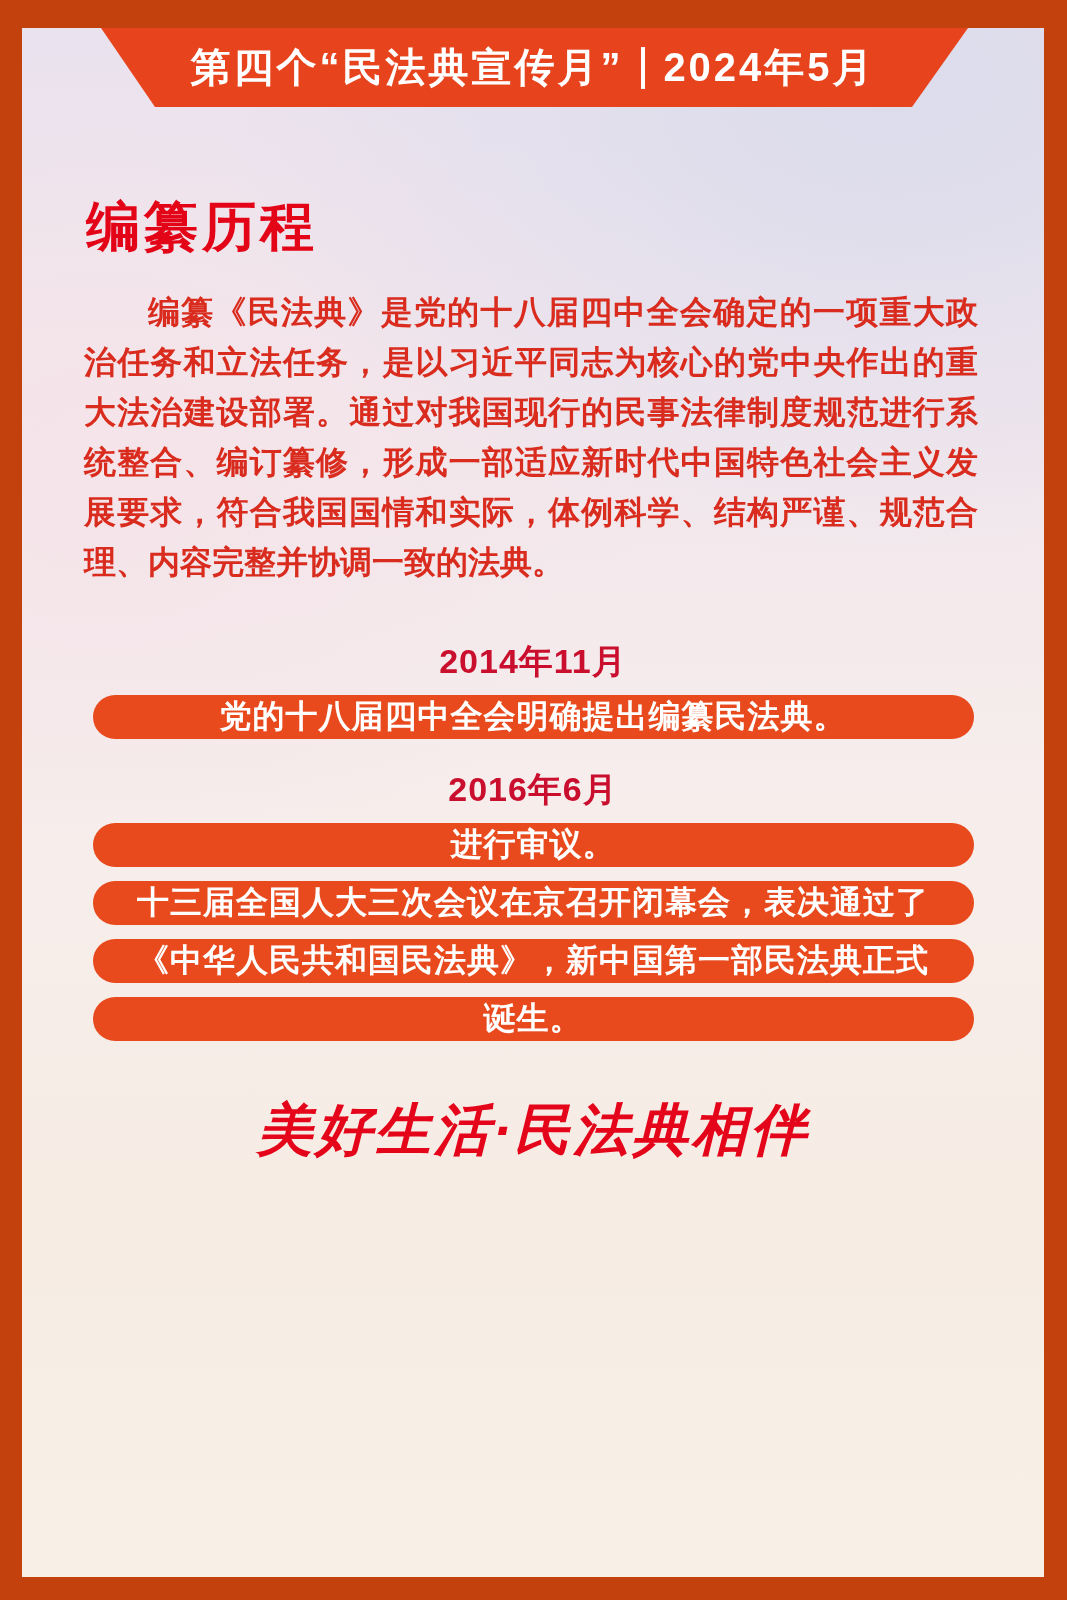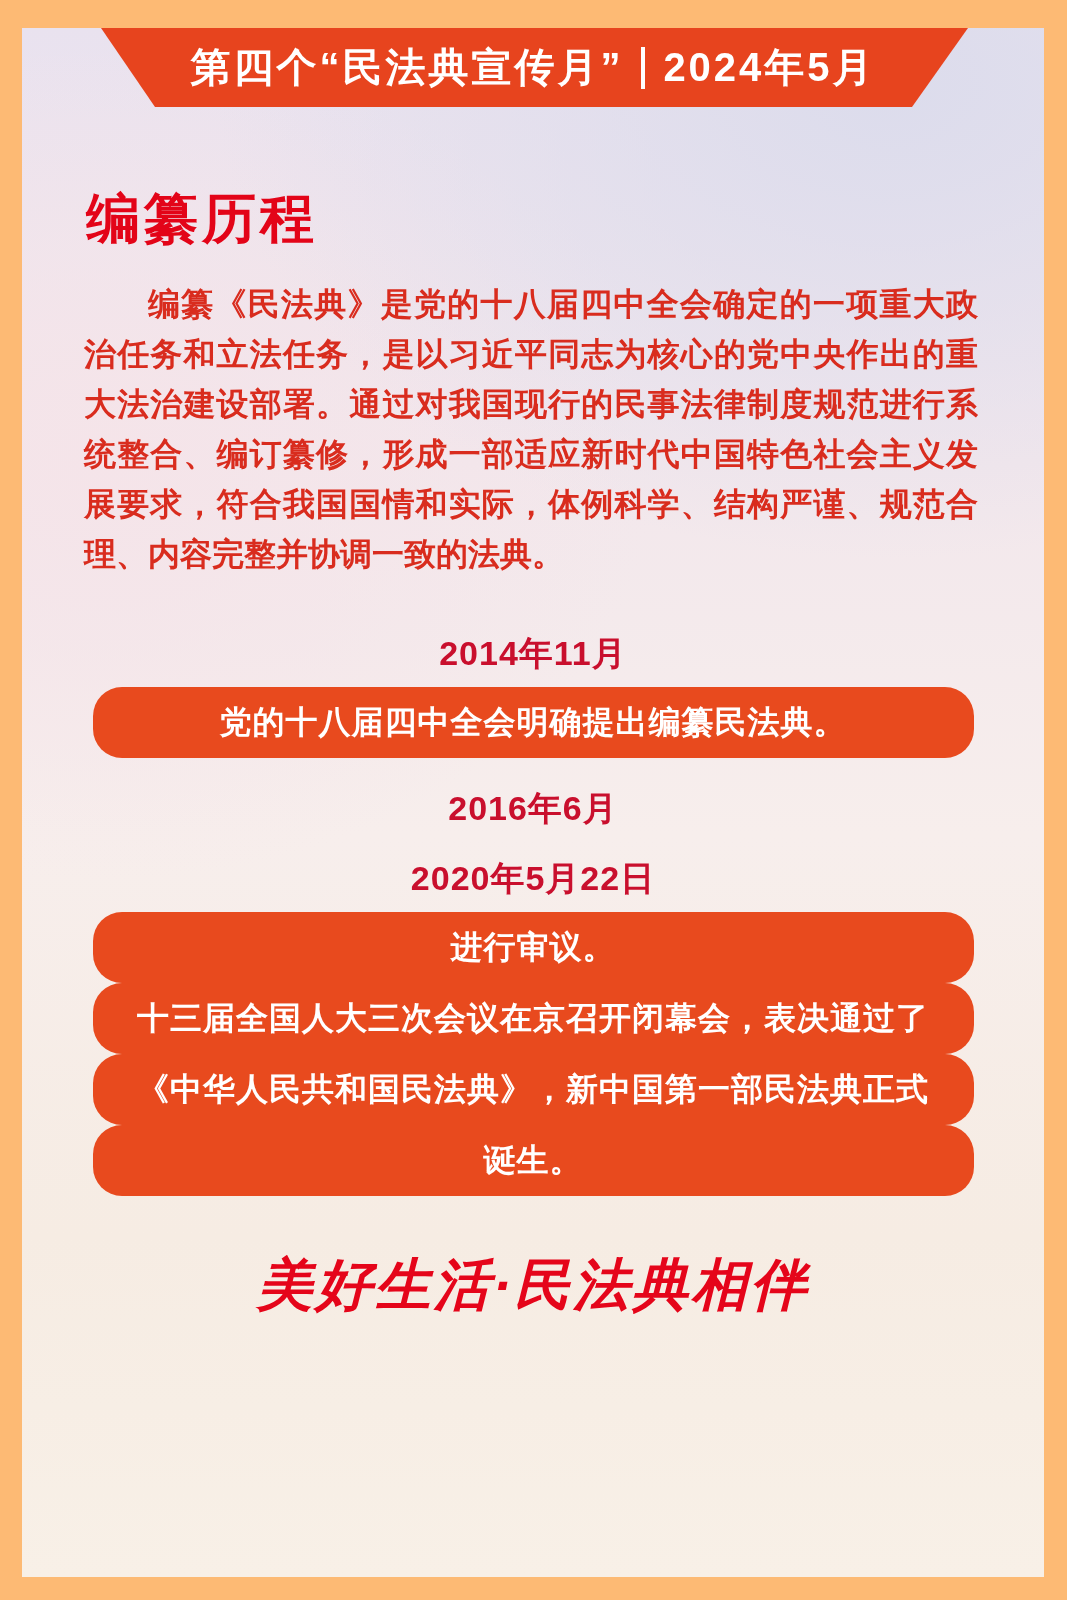--- a/index.html
+++ b/index.html
@@ -4,21 +4,21 @@
 <style>
   html,body{margin:0;padding:0;}
   body{
     width:1067px;height:1600px;
     font-family:"Liberation Sans","DejaVu Sans",sans-serif;
     overflow:hidden;
   }
   .poster{
     position:relative;
     width:1067px;height:1600px;
-    background:#fdba74;
+    background:#c2410c;
   }
   .card{
     position:absolute;
     left:22px;right:23px;top:28px;bottom:23px;
     background:
       radial-gradient(120% 55% at 85% 4%, #dcdcec 0%, rgba(220,220,236,0) 55%),
       radial-gradient(90% 45% at 8% 28%, #f5e4e9 0%, rgba(245,228,233,0) 60%),
       linear-gradient(180deg,#e9e2ef 0%,#f2e7ec 28%,#f7eeec 52%,#f6ece3 78%,#f8f0e7 100%);
     overflow:hidden;
   }
@@ -31,43 +31,43 @@
   .banner-text{
     color:#FFFFFF;font-size:40px;font-weight:700;letter-spacing:3px;
     white-space:nowrap;
   }
   .banner-divider{
     display:inline-block;width:4px;height:42px;background:#FFFFFF;
     margin:0 18px;vertical-align:-6px;
   }
   .content{
     position:absolute;top:79px;left:0;right:0;bottom:0;
-    padding:0 62px;
+    padding:8px 62px;
   }
   .page-title{
     margin:80px 0 0 2px;
     font-size:54px;line-height:1.15;font-weight:900;
     color:#E30418;letter-spacing:4px;
   }
   .intro{
     margin:30px 4px 0 0;
     font-size:32px;line-height:50px;font-weight:700;
     color:#D92C1E;
     text-align:justify;text-indent:2em;
   }
   .tl-date{
     margin:30px 0 14px 0;
     text-align:center;
     font-size:34px;line-height:40px;font-weight:800;
     color:#C90F2D;letter-spacing:1px;
   }
   .tl-date.first{margin-top:54px;}
   .pill{
-    width:881px;height:71px;
-    margin:0 auto 0 auto;
+    width:881px;height:44px;
+    margin:0 auto 14px auto;
     background:#E84A1E;
     border-radius:29px;
     color:#FFFFFF;font-size:32px;font-weight:600;letter-spacing:1px;
     display:flex;align-items:center;justify-content:center;
     white-space:nowrap;
   }
   .slogan{
     margin-top:52px;
     text-align:center;
     font-size:56px;font-weight:900;font-style:italic;
@@ -90,21 +90,20 @@
 
       <h1 class="page-title">编纂历程</h1>
 
       <p class="intro">编纂《民法典》是党的十八届四中全会确定的一项重大政治任务和立法任务，是以习近平同志为核心的党中央作出的重大法治建设部署。通过对我国现行的民事法律制度规范进行系统整合、编订纂修，形成一部适应新时代中国特色社会主义发展要求，符合我国国情和实际，体例科学、结构严谨、规范合理、内容完整并协调一致的法典。</p>
 
       <div class="tl-date first">2014年11月</div>
       <div class="pill">党的十八届四中全会明确提出编纂民法典。</div>
 
       <div class="tl-date">2016年6月</div>
 
-      <div class="tl-date">2020年5月22日</div>
       <div class="pill">进行审议。</div>
 
       <div class="pill">十三届全国人大三次会议在京召开闭幕会，表决通过了</div>
       <div class="pill">《中华人民共和国民法典》，新中国第一部民法典正式</div>
       <div class="pill">诞生。</div>
 
       <div class="slogan">美好生活·民法典相伴</div>
 
     </div>
   </div>

